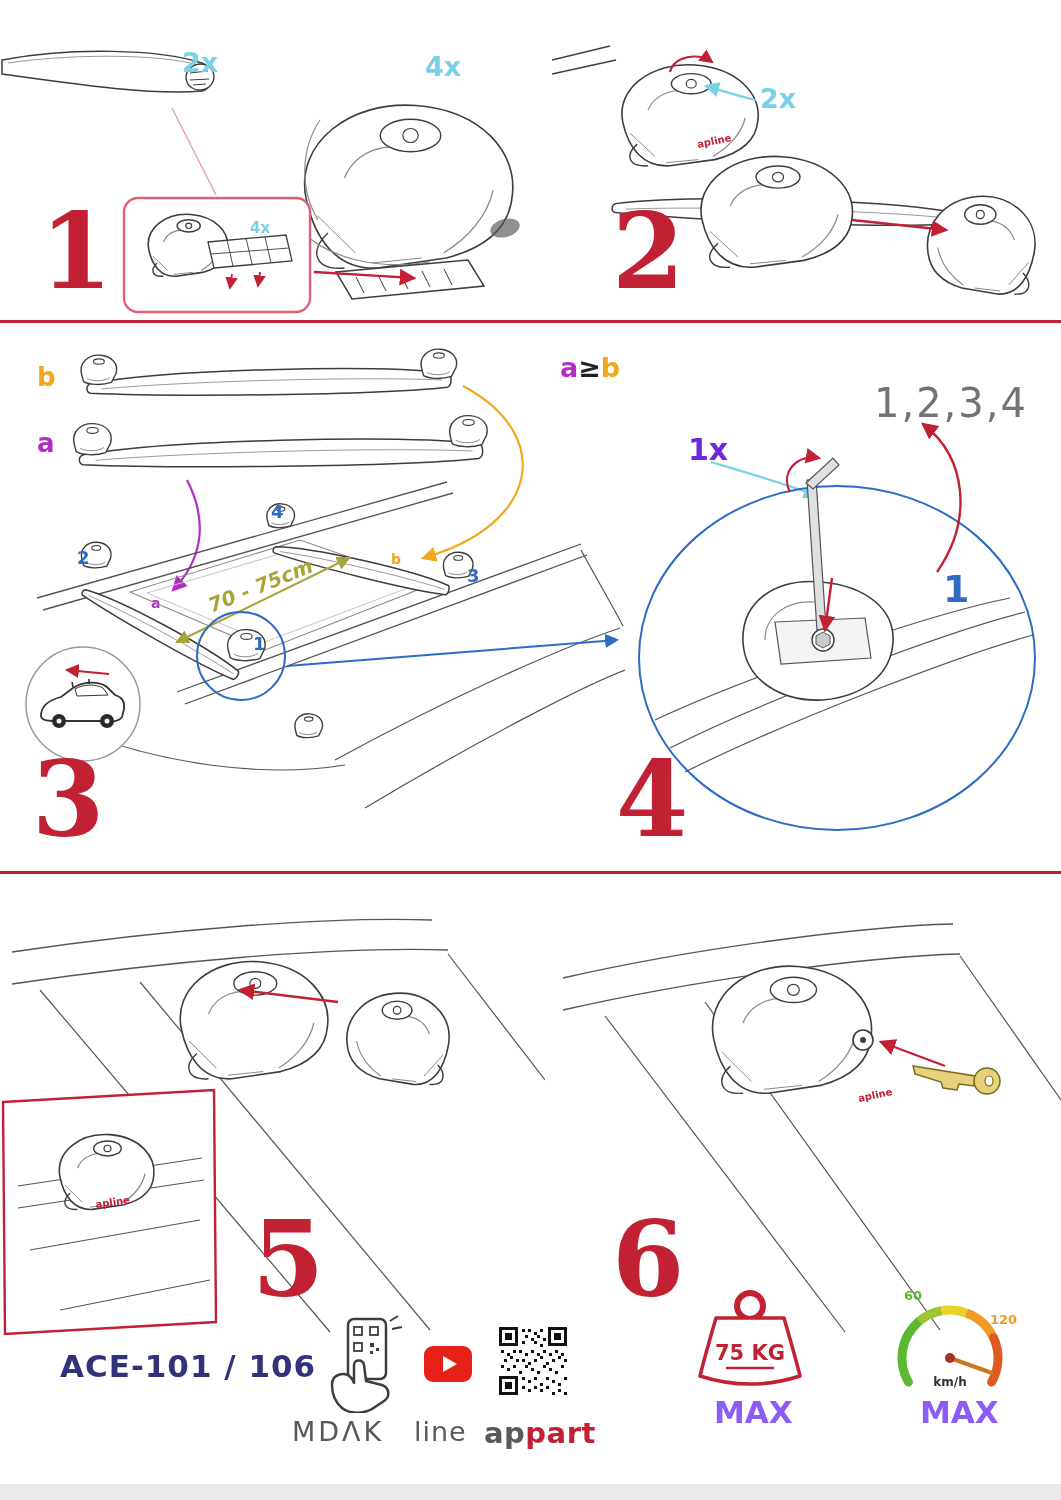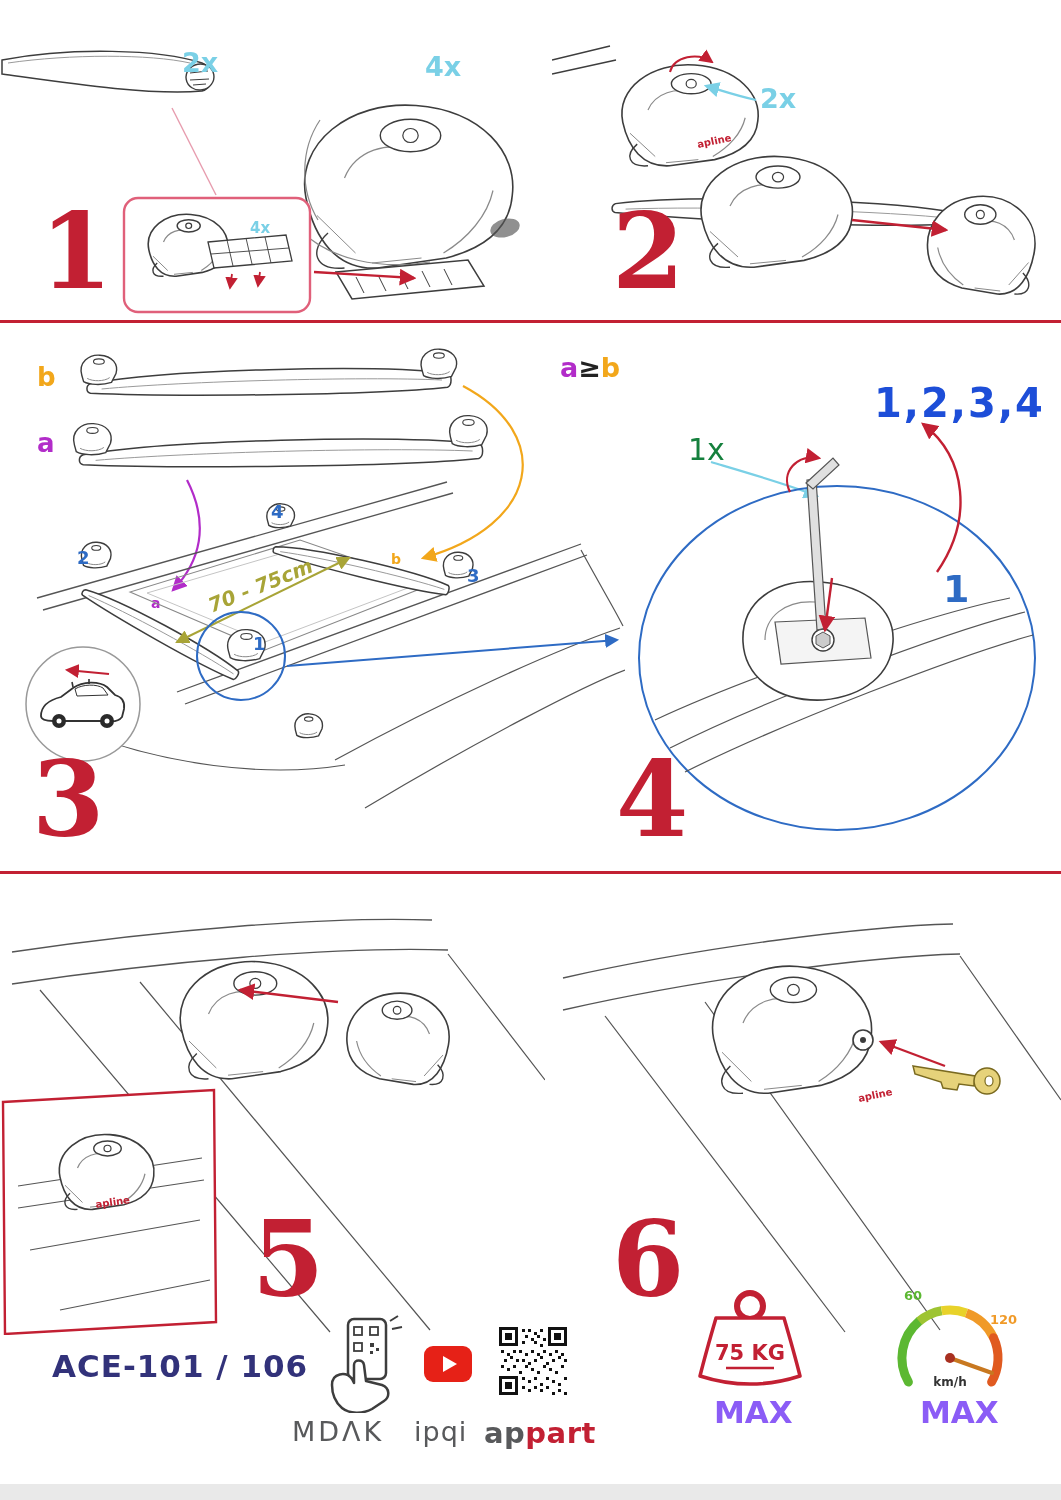--- a/index.html
+++ b/index.html
@@ -5,22 +5,22 @@
   * { box-sizing: border-box; margin: 0; padding: 0; }
   body { background: #e9e9e9; }
   .page { position: relative; width: 1061px; height: 1484px; background: #fff;
           font-family: "DejaVu Sans", sans-serif; margin: 0 auto; overflow: hidden; }
   .abs { position: absolute; }
   .num { position: absolute; font-family: "DejaVu Serif", serif; font-weight: 700;
          font-size: 104px; line-height: 1; color: #c22033; }
   .divider { position: absolute; left: 0; width: 1061px; height: 3px; background: #c22033; }
   .rule-label { position: absolute; font-size: 27px; font-weight: 700; }
   .rule-label .p { color: #b22cc9; } .rule-label .k { color: #222; } .rule-label .o { color: #f2a71b; }
-  .seq { position: absolute; font-size: 40px; font-weight: 700; color: #1d4ed8; letter-spacing: 2px; }
-  .qty-1x { position: absolute; font-size: 30px; font-weight: 400; color: #15803d; }
+  .seq { position: absolute; font-size: 40px; font-weight: 400; color: #737373; letter-spacing: 2px; }
+  .qty-1x { position: absolute; font-size: 30px; font-weight: 700; color: #6d28d9; }
   .model { position: absolute; font-size: 31px; font-weight: 700; color: #32327a; letter-spacing: 1px; }
   .brandline { position: absolute; font-size: 29px; font-weight: 700; letter-spacing: .5px; }
   .brandline .g { color: #58595b; } .brandline .r { color: #c22033; }
   .partner { position: absolute; font-size: 27px; color: #58595b; }
   .partner.bold { font-weight: 400; letter-spacing: 3px; }
   .partner.lite { font-weight: 500; letter-spacing: 1px; }
   .max { position: absolute; font-size: 31px; font-weight: 700; color: #8b5cf6; }
   svg text { font-family: "DejaVu Sans", sans-serif; }
   .t-cyan { fill: #7ad0e6; font-size: 27px; font-weight: 600; }
   .t-cyan-sm { fill: #7ad0e6; font-size: 15px; font-weight: 600; }
@@ -244,21 +244,21 @@
     </g>
   </svg>
 
   <div class="num" style="left:40px;top:200px">1</div>
   <div class="num" style="left:612px;top:200px">2</div>
   <div class="num" style="left:32px;top:748px">3</div>
   <div class="num" style="left:616px;top:748px">4</div>
   <div class="num" style="left:252px;top:1208px">5</div>
   <div class="num" style="left:612px;top:1208px">6</div>
 
-  <div class="model" style="left:52px;top:1348px">ACE-101 / 106</div>
+  <div class="model" style="left:60px;top:1348px">ACE-101 / 106</div>
 
   <svg class="abs" style="left:318px;top:1315px" width="85" height="98" viewBox="0 0 85 98">
     <rect x="30" y="4" width="38" height="60" rx="6" fill="#fff" stroke="#3d3d3d" stroke-width="2.5"></rect>
     <g fill="none" stroke="#3d3d3d" stroke-width="1.8">
       <rect x="36" y="12" width="8" height="8"></rect>
         <rect x="52" y="12" width="8" height="8"></rect>
         <rect x="36" y="28" width="8" height="8"></rect>
     </g>
     <g fill="#3d3d3d">
         <rect x="52" y="28" width="4" height="4"></rect>
@@ -267,21 +267,21 @@
       </g>
     <path d="M72,6 L80,1 M74,14 L84,12" stroke="#3d3d3d" stroke-width="2" fill="none"></path>
     <path d="M14,70 C14,58 28,56 34,64 L36,68 L36,50 C36,44 45,44 46,50 L48,66 L64,70 C72,73 72,82 66,86 L54,94 C45,99 31,99 24,93 C17,87 14,79 14,70 Z" fill="#fff" stroke="#3d3d3d" stroke-width="2.5" stroke-linejoin="round"></path>
   </svg>
   <div class="partner bold" style="left:292px;top:1416px">MDΛK</div>
 
   <svg class="abs" style="left:424px;top:1346px" width="48" height="36" viewBox="0 0 48 36">
     <rect x="0" y="0" width="48" height="36" rx="9" fill="#e62117"></rect>
     <path d="M19,10 L33,18 L19,26 Z" fill="#fff"></path>
   </svg>
-  <div class="partner lite" style="left:414px;top:1416px">ipqi</div>
+  <div class="partner lite" style="left:414px;top:1416px">line</div>
 
   <svg class="abs" style="left:498px;top:1326px" width="70" height="70" viewBox="0 0 70 70">
     <rect x="0" y="0" width="70" height="70" fill="#fff"></rect>
     <g fill="none" stroke="#111" stroke-width="3">
       <rect x="2.5" y="2.5" width="16" height="16"></rect>
       <rect x="51.5" y="2.5" width="16" height="16"></rect>
       <rect x="2.5" y="51.5" width="16" height="16"></rect>
     </g>
     <g fill="#111">
       <rect x="7" y="7" width="7" height="7"></rect>

